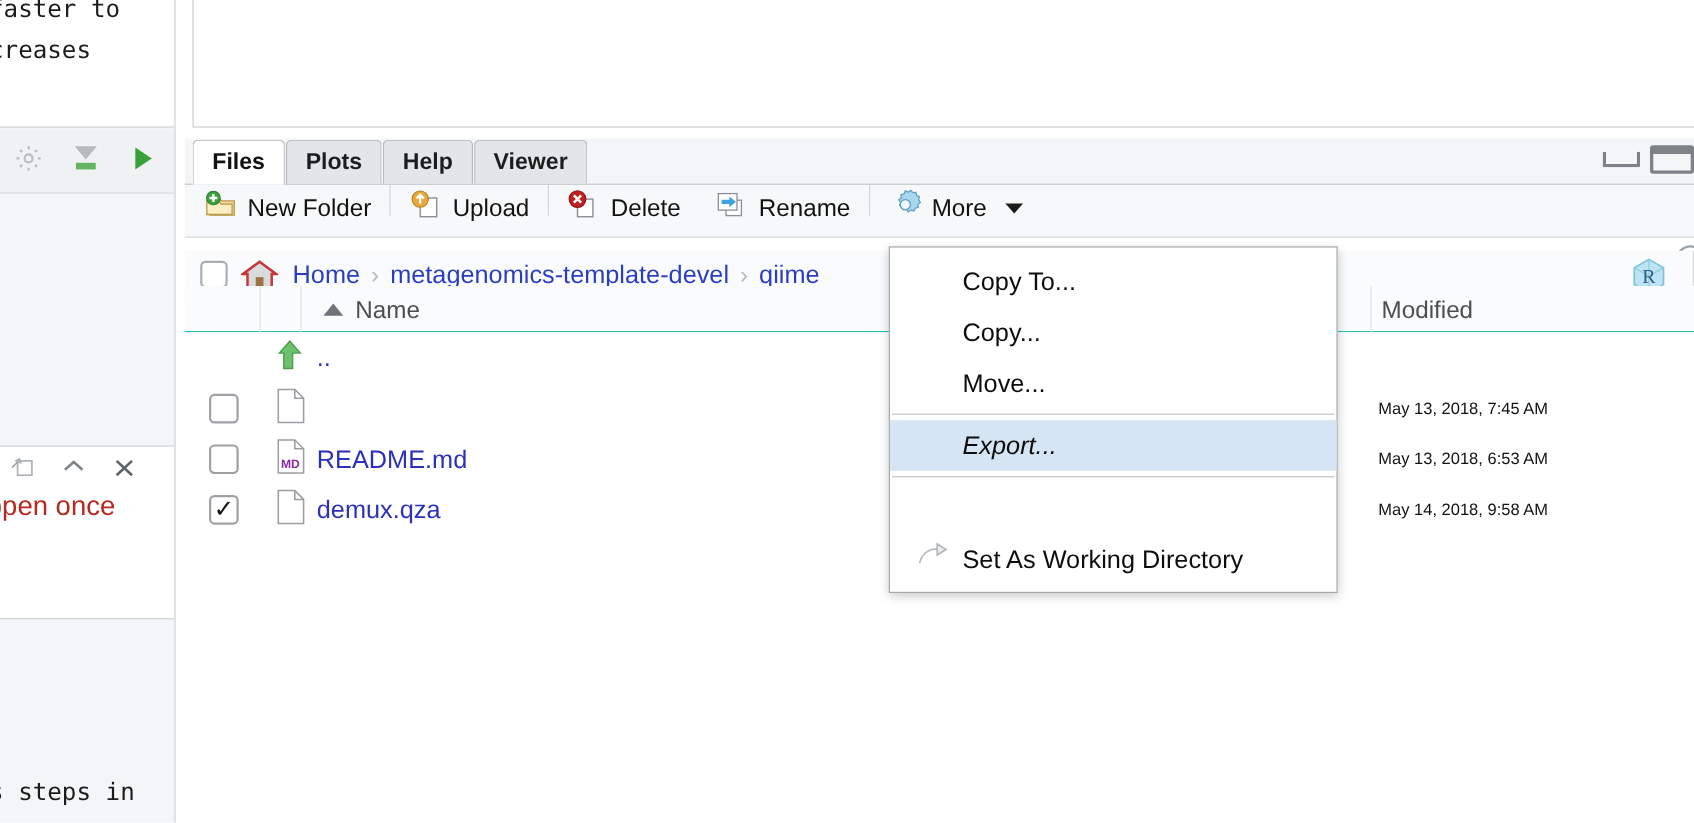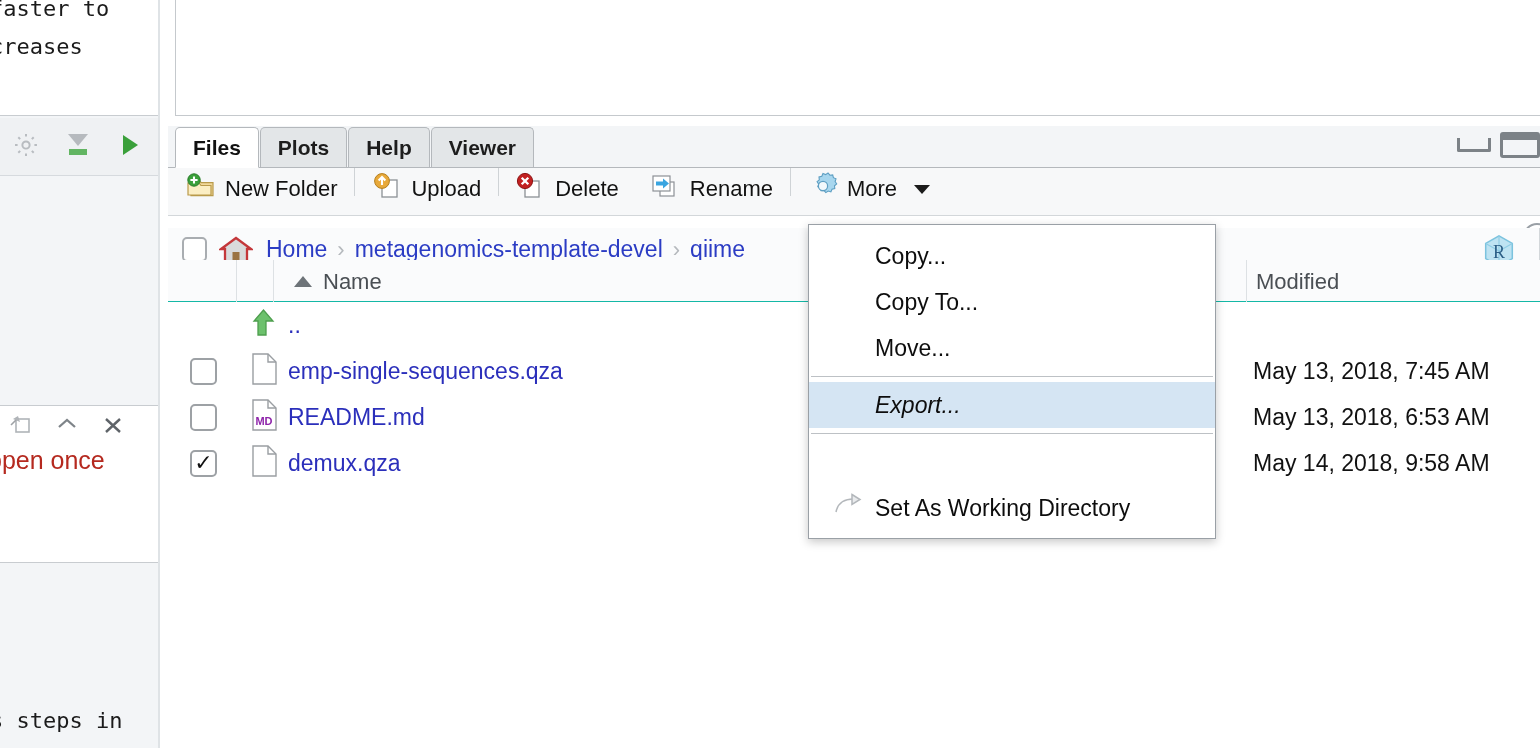--- a/index.html
+++ b/index.html
@@ -166,21 +166,21 @@
     position: absolute; left: 22px; width: 27px; height: 27px;
     border: 2px solid #9da1a5; border-radius: 5px; background: #fff;
     display: flex; align-items: center; justify-content: center;
     font-size: 22px; color: #111; line-height: 1;
   }
   .ficon { position: absolute; left: 82px; }
   .fname {
     position: absolute; left: 120px;
     font-size: 23px; color: #2b2fbb; cursor: pointer; white-space: nowrap;
   }
-  .fmod { position: absolute; left: 1085px; font-size: 23px; color: #111; white-space: nowrap; }
+  .fmod { position: absolute; left: 1085px; font-size: 15px; color: #111; white-space: nowrap; }
 
   
   .menu {
     position: absolute; left: 808px; top: 224px; width: 408px;
     background: #ffffff;
     border: 1px solid #9aa0a6;
     box-shadow: 0 3px 9px rgba(0,0,0,0.22);
     padding: 8px 0 7px 0;
     z-index: 50;
   }
@@ -395,21 +395,20 @@
       </div>
 
       <div class="frow" style="top:46px;">
         <span class="cb"></span>
         <span class="ficon" style="left:82px;">
           <svg width="30" height="34" viewBox="0 0 30 34">
             <path d="M3 2 h15 l8 8 v22 H3 z" fill="#ffffff" stroke="#9a9ea2" stroke-width="1.4"></path>
             <path d="M18 2 v8 h8" fill="none" stroke="#9a9ea2" stroke-width="1.4"></path>
           </svg>
         </span>
-        <span class="fname">emp-single-sequences.qza</span>
         <span class="fmod">May 13, 2018, 7:45 AM</span>
       </div>
 
       <div class="frow" style="top:92px;">
         <span class="cb"></span>
         <span class="ficon" style="left:82px;">
           <svg width="30" height="34" viewBox="0 0 30 34">
             <path d="M3 2 h15 l8 8 v22 H3 z" fill="#ffffff" stroke="#9a9ea2" stroke-width="1.4"></path>
             <path d="M18 2 v8 h8" fill="none" stroke="#9a9ea2" stroke-width="1.4"></path>
             <text x="14" y="27" font-size="11" font-weight="bold" font-family="'Liberation Sans',sans-serif" fill="#8e24aa" text-anchor="middle">MD</text>
@@ -429,24 +428,24 @@
         </span>
         <span class="fname">demux.qza</span>
         <span class="fmod">May 14, 2018, 9:58 AM</span>
       </div>
 
     </div>
   </div>
 
   <div class="menu">
     <div class="mi">
+      <span>Copy To...</span>
+    </div>
+    <div class="mi">
       <span>Copy...</span>
-    </div>
-    <div class="mi">
-      <span>Copy To...</span>
     </div>
     <div class="mi">
       <span>Move...</span>
     </div>
     <div class="msep"></div>
     <div class="mi sel">
       <span>Export...</span>
     </div>
     <div class="msep"></div>
     <div class="mi">

